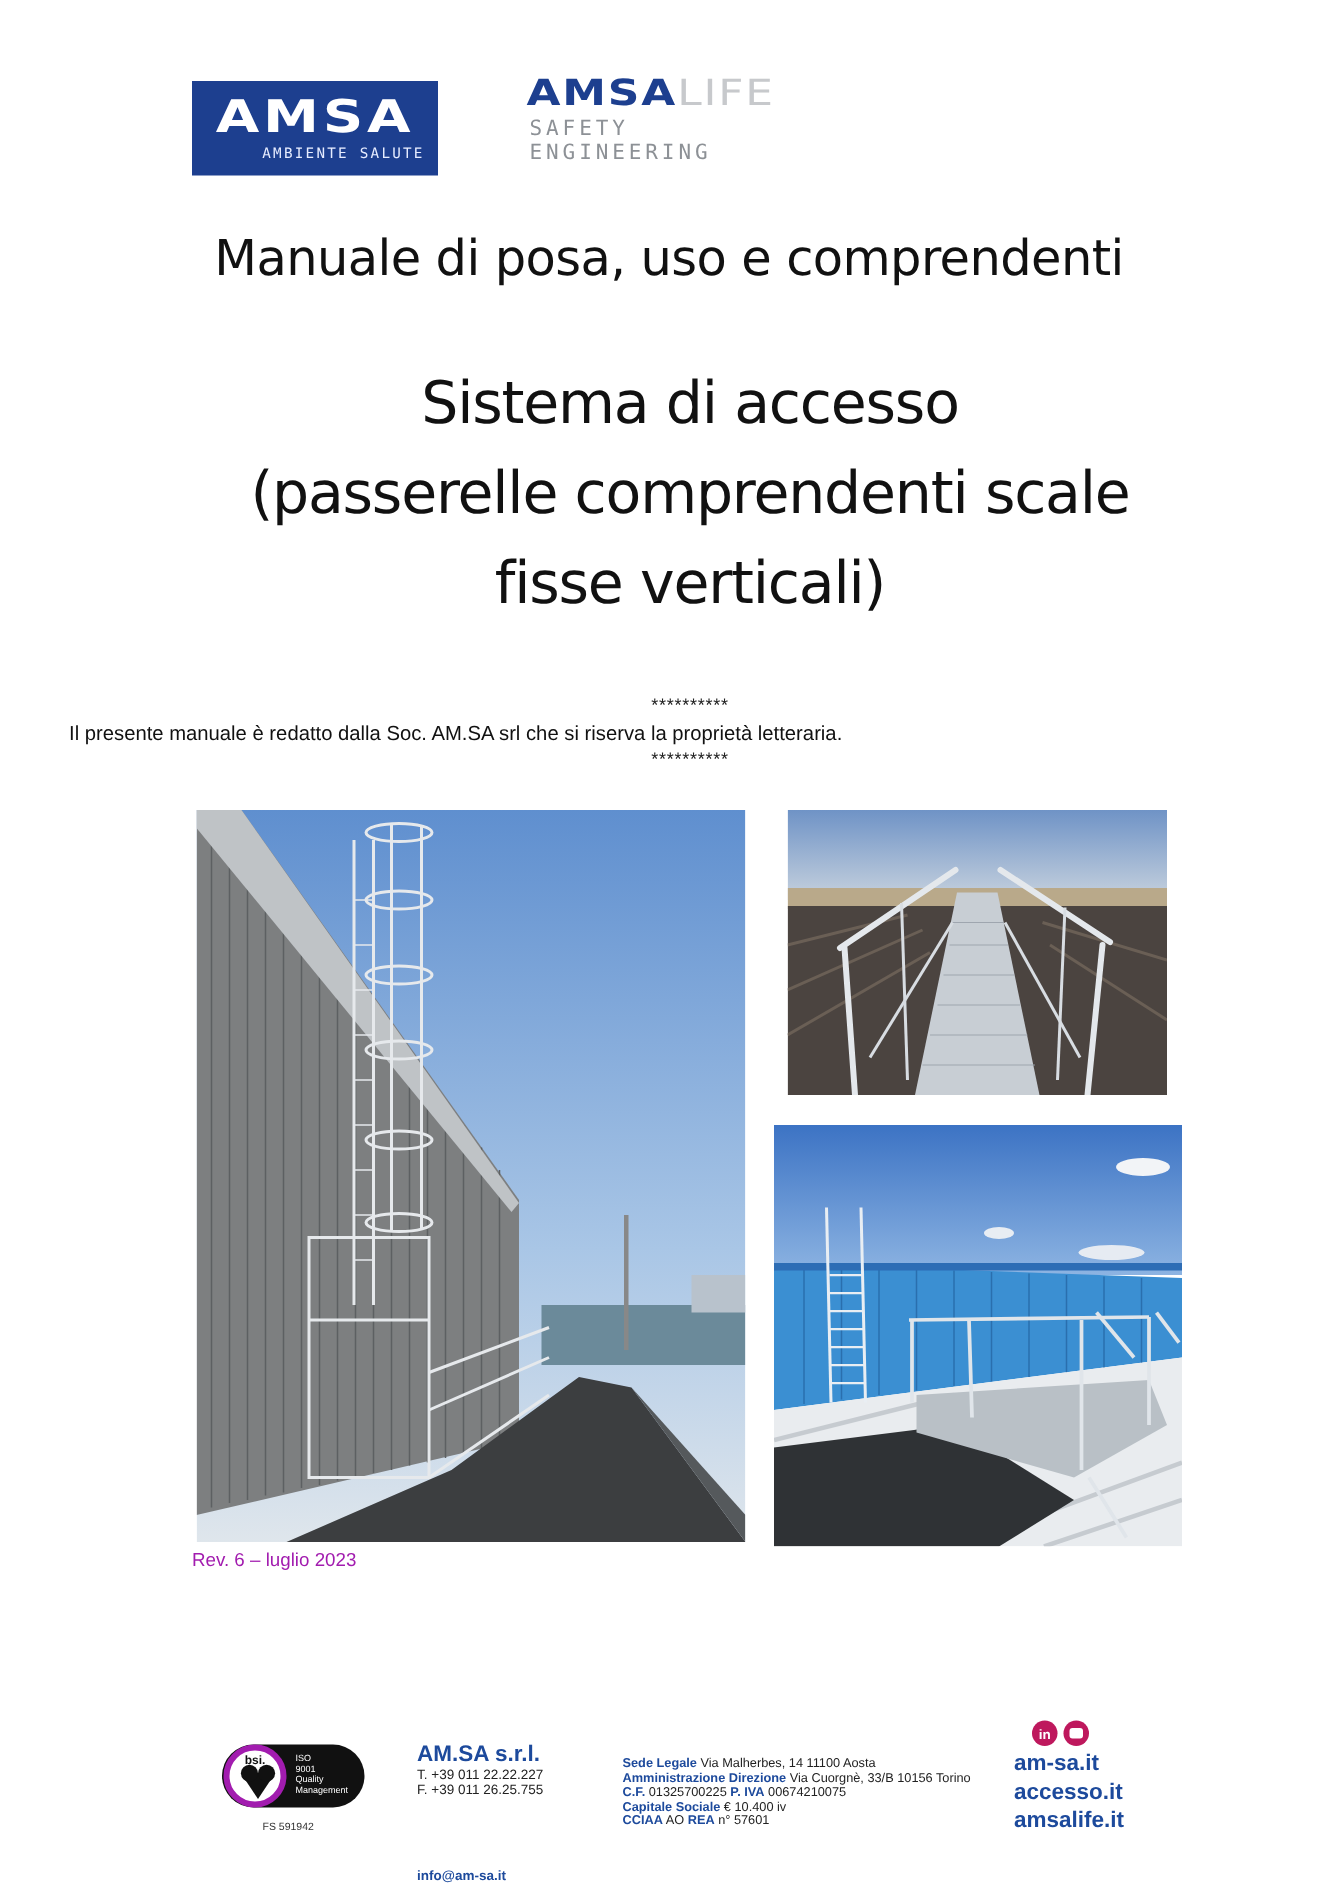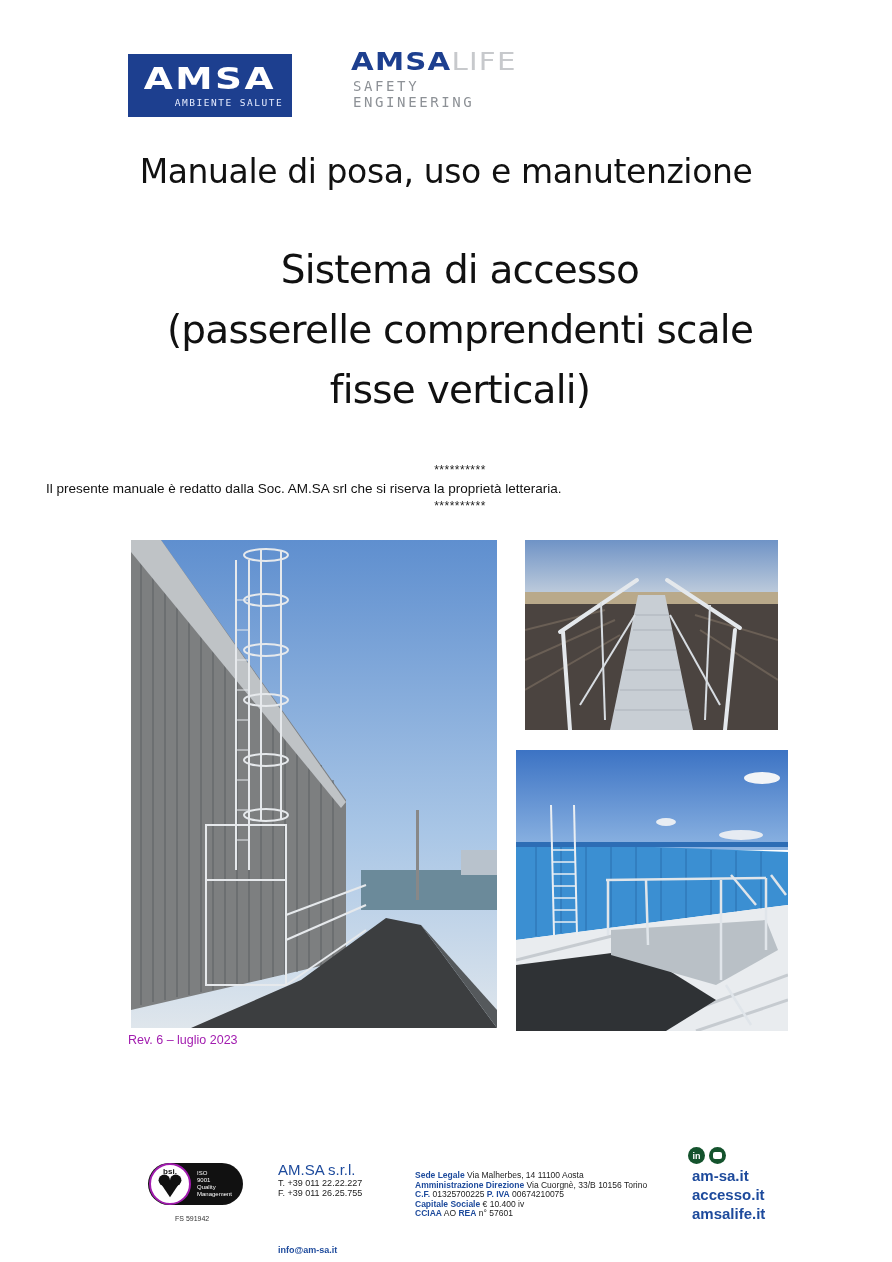--- a/index.html
+++ b/index.html
@@ -66,52 +66,52 @@
     .photo-steps { left: 516px; top: 750px; width: 272px; height: 281px; }
 
     .revision { left: 128px; top: 1033px; font-family: "Liberation Sans", sans-serif; font-size: 12.5px; color: #a21caf; }
 
     
     .iso-badge {
       left: 148px; top: 1163px; width: 95px; height: 42px;
       background: #111; border-radius: 21px; color: #fff;
       display: flex; align-items: center;
     }
-    .iso-badge .heart { width: 42px; height: 42px; border-radius: 50%; background: #fff; margin-left: 1px; position: relative; border: 2px solid #a21caf; }
+    .iso-badge .heart { width: 42px; height: 42px; border-radius: 50%; background: #fff; margin-left: 1px; position: relative; border: 4px solid #a21caf; }
     .iso-badge .heart .bsl { position: absolute; top: 2px; left: 0; width: 100%; text-align: center; font-size: 8px; font-weight: bold; color: #111; }
     .iso-badge .txt { font-size: 6px; line-height: 7px; margin-left: 6px; }
     .iso-code { left: 175px; top: 1215px; font-size: 7px; color: #333; }
 
     .company { left: 278px; top: 1162px; }
-    .company .name { font-size: 15px; font-weight: normal; color: #1d4a9c; line-height: 16px; }
+    .company .name { font-size: 15px; font-weight: bold; color: #1d4a9c; line-height: 16px; }
     .company .line { font-size: 9px; line-height: 10px; color: #222; }
     .company .line.blue { color: #1d4a9c; font-weight: bold; margin-top: 47px; }
 
     .legal { left: 415px; top: 1171px; font-size: 8.5px; line-height: 9.5px; color: #222; }
     .legal .k { color: #1d4a9c; font-weight: bold; }
 
     .social { left: 688px; top: 1147px; display: flex; gap: 4px; }
-    .social .ic { width: 17px; height: 17px; border-radius: 50%; background: #14532d; color: #fff; font-size: 9px; font-weight: bold; display: flex; align-items: center; justify-content: center; }
+    .social .ic { width: 17px; height: 17px; border-radius: 50%; background: #be185d; color: #fff; font-size: 9px; font-weight: bold; display: flex; align-items: center; justify-content: center; }
     .social .yt { width: 9px; height: 7px; border-radius: 2px; background: #fff; }
-    .sites { left: 692px; top: 1166px; }
+    .sites { left: 676px; top: 1166px; }
     .sites .site { font-size: 15px; font-weight: bold; color: #1d4a9c; line-height: 19px; }
   </style>
 </head>
 <body>
 
 <div class="abs logo-amsa">
   <span class="big">AMSA</span>
   <span class="small">AMBIENTE SALUTE</span>
 </div>
 <div class="abs logo-life">
   <span class="big"><span class="a">AMSA</span><span class="b">LIFE</span></span>
   <span class="small">SAFETY ENGINEERING</span>
 </div>
 
-<div class="abs doc-subtitle">Manuale di posa, uso e manutenzione</div>
+<div class="abs doc-subtitle">Manuale di posa, uso e comprendenti</div>
 <div class="abs doc-title">
   <div>Sistema di accesso</div>
   <div>(passerelle comprendenti scale</div>
   <div>fisse verticali)</div>
 </div>
 
 <div class="abs stars" style="top:463px;">**********</div>
 <div class="abs notice">Il presente manuale è redatto dalla Soc. AM.SA srl che si riserva la proprietà letteraria.</div>
 <div class="abs stars" style="top:499px;">**********</div>
 

